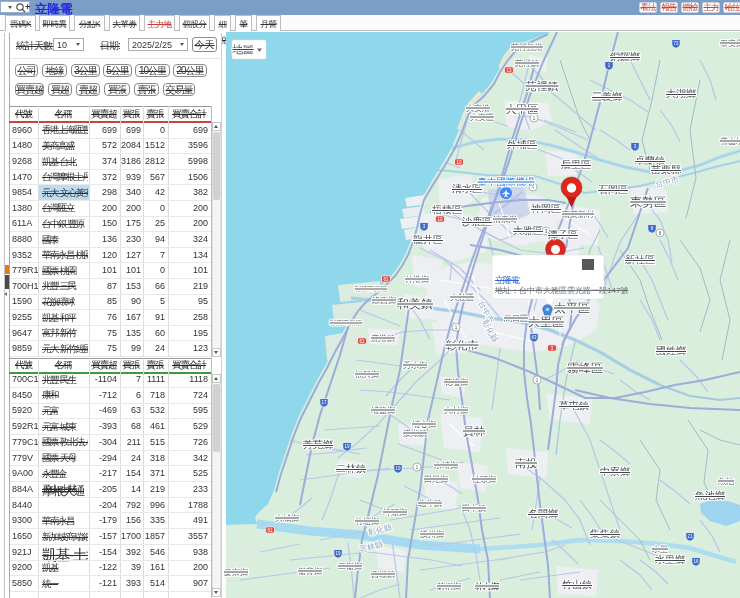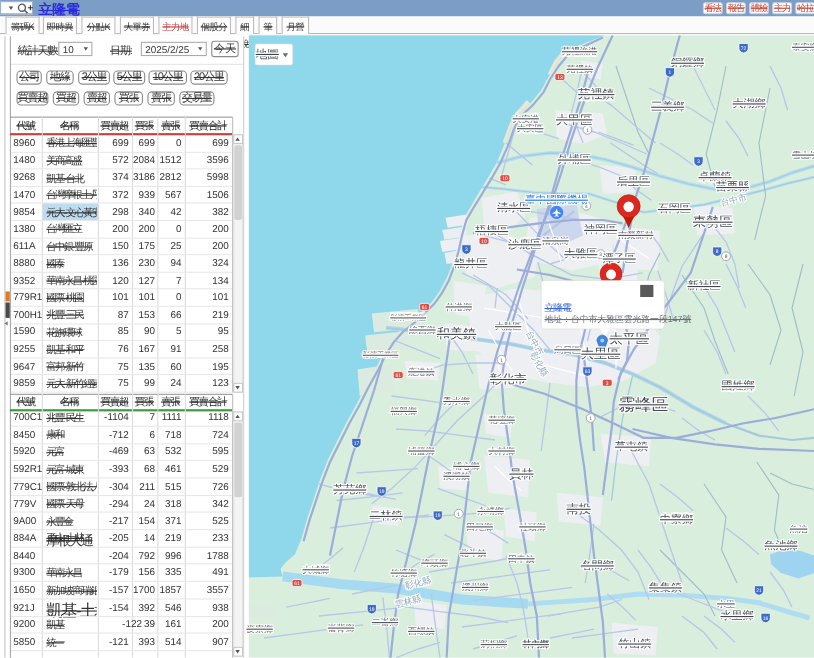--- a/index.html
+++ b/index.html
@@ -280,21 +280,21 @@
 <div class="abs" style="left:10px;top:543.85px;width:201px;height:1px;background:#e8e8e8"></div>
 <div class="cell" style="left:12px;top:546.7px">921J</div>
 <div class="cell st" style="left:42px;top:546.2px;font-size:15px;letter-spacing:-1.5px;width:46px;overflow:hidden">凱基-土城</div>
 <div class="cell num" style="left:90px;top:546.7px;width:27px">-154</div>
 <div class="cell num" style="left:120px;top:546.7px;width:21px">392</div>
 <div class="cell num" style="left:144px;top:546.7px;width:21px">546</div>
 <div class="cell num" style="left:168px;top:546.7px;width:40px">938</div>
 <div class="abs" style="left:10px;top:559.5500000000001px;width:201px;height:1px;background:#e8e8e8"></div>
 <div class="cell" style="left:12px;top:562.4px">9200</div>
 <div class="cell st" style="left:42px;top:561.9px;font-size:9.5px;letter-spacing:-1.5px;width:46px;overflow:hidden">凱基</div>
-<div class="cell num" style="left:102px;top:562.4px;width:27px">-122</div>
+<div class="cell num" style="left:90px;top:562.4px;width:27px">-122</div>
 <div class="cell num" style="left:120px;top:562.4px;width:21px">39</div>
 <div class="cell num" style="left:144px;top:562.4px;width:21px">161</div>
 <div class="cell num" style="left:168px;top:562.4px;width:40px">200</div>
 <div class="abs" style="left:10px;top:575.25px;width:201px;height:1px;background:#e8e8e8"></div>
 <div class="cell" style="left:12px;top:578.1px">5850</div>
 <div class="cell st" style="left:42px;top:577.6px;font-size:9.5px;letter-spacing:-1.5px;width:46px;overflow:hidden">統一</div>
 <div class="cell num" style="left:90px;top:578.1px;width:27px">-121</div>
 <div class="cell num" style="left:120px;top:578.1px;width:21px">393</div>
 <div class="cell num" style="left:144px;top:578.1px;width:21px">514</div>
 <div class="cell num" style="left:168px;top:578.1px;width:40px">907</div>
@@ -629,21 +629,21 @@
 <div class="mlab" style="left:563px;top:235px;font-size:10px;color:#40464b;transform:translate(-50%,-50%);font-weight:normal">潭子區</div>
 <div class="mlab" style="left:576px;top:165px;font-size:10px;color:#40464b;transform:translate(-50%,-50%);font-weight:normal">后里區</div>
 <div class="mlab" style="left:648px;top:202px;font-size:12px;color:#40464b;transform:translate(-50%,-50%);font-weight:normal">東勢區</div>
 <div class="mlab" style="left:613px;top:190px;font-size:10px;color:#40464b;transform:translate(-50%,-50%);font-weight:normal">石岡區</div>
 <div class="mlab" style="left:546px;top:209px;font-size:10px;color:#40464b;transform:translate(-50%,-50%);font-weight:normal">神岡區</div>
 <div class="mlab" style="left:447px;top:210px;font-size:10px;color:#40464b;transform:translate(-50%,-50%);font-weight:normal">梧棲區</div>
 <div class="mlab" style="left:428px;top:240px;font-size:10px;color:#40464b;transform:translate(-50%,-50%);font-weight:normal">龍井區</div>
 <div class="mlab" style="left:640px;top:260px;font-size:10px;color:#40464b;transform:translate(-50%,-50%);font-weight:normal">新社區</div>
 <div class="mlab" style="left:572px;top:308px;font-size:12px;color:#40464b;transform:translate(-50%,-50%);font-weight:normal">太平區</div>
 <div class="mlab" style="left:546px;top:322px;font-size:12px;color:#40464b;transform:translate(-50%,-50%);font-weight:normal">大里區</div>
-<div class="mlab" style="left:585px;top:368px;font-size:15px;color:#40464b;transform:translate(-50%,-50%);font-weight:normal">霧峰區</div>
+<div class="mlab" style="left:585px;top:368px;font-size:12px;color:#40464b;transform:translate(-50%,-50%);font-weight:normal">霧峰區</div>
 <div class="mlab" style="left:462px;top:345px;font-size:11px;color:#40464b;transform:translate(-50%,-50%);font-weight:normal">彰化市</div>
 <div class="mlab" style="left:415px;top:304px;font-size:12px;color:#40464b;transform:translate(-50%,-50%);font-weight:normal">和美鎮</div>
 <div class="mlab" style="left:318px;top:445px;font-size:10px;color:#40464b;transform:translate(-50%,-50%);font-weight:normal">芳苑鄉</div>
 <div class="mlab" style="left:351px;top:469px;font-size:10px;color:#40464b;transform:translate(-50%,-50%);font-weight:normal">二林鎮</div>
 <div class="mlab" style="left:474px;top:431px;font-size:11px;color:#40464b;transform:translate(-50%,-50%);font-weight:normal">員林</div>
 <div class="mlab" style="left:526px;top:463px;font-size:11px;color:#40464b;transform:translate(-50%,-50%);font-weight:normal">南投</div>
 <div class="mlab" style="left:574px;top:406px;font-size:10px;color:#40464b;transform:translate(-50%,-50%);font-weight:normal">草屯鎮</div>
 <div class="mlab" style="left:671px;top:351px;font-size:10px;color:#40464b;transform:translate(-50%,-50%);font-weight:normal">國姓鄉</div>
 <div class="mlab" style="left:615px;top:472px;font-size:10px;color:#40464b;transform:translate(-50%,-50%);font-weight:normal">中寮鄉</div>
 <div class="mlab" style="left:543px;top:514px;font-size:10px;color:#40464b;transform:translate(-50%,-50%);font-weight:normal">名間鄉</div>

